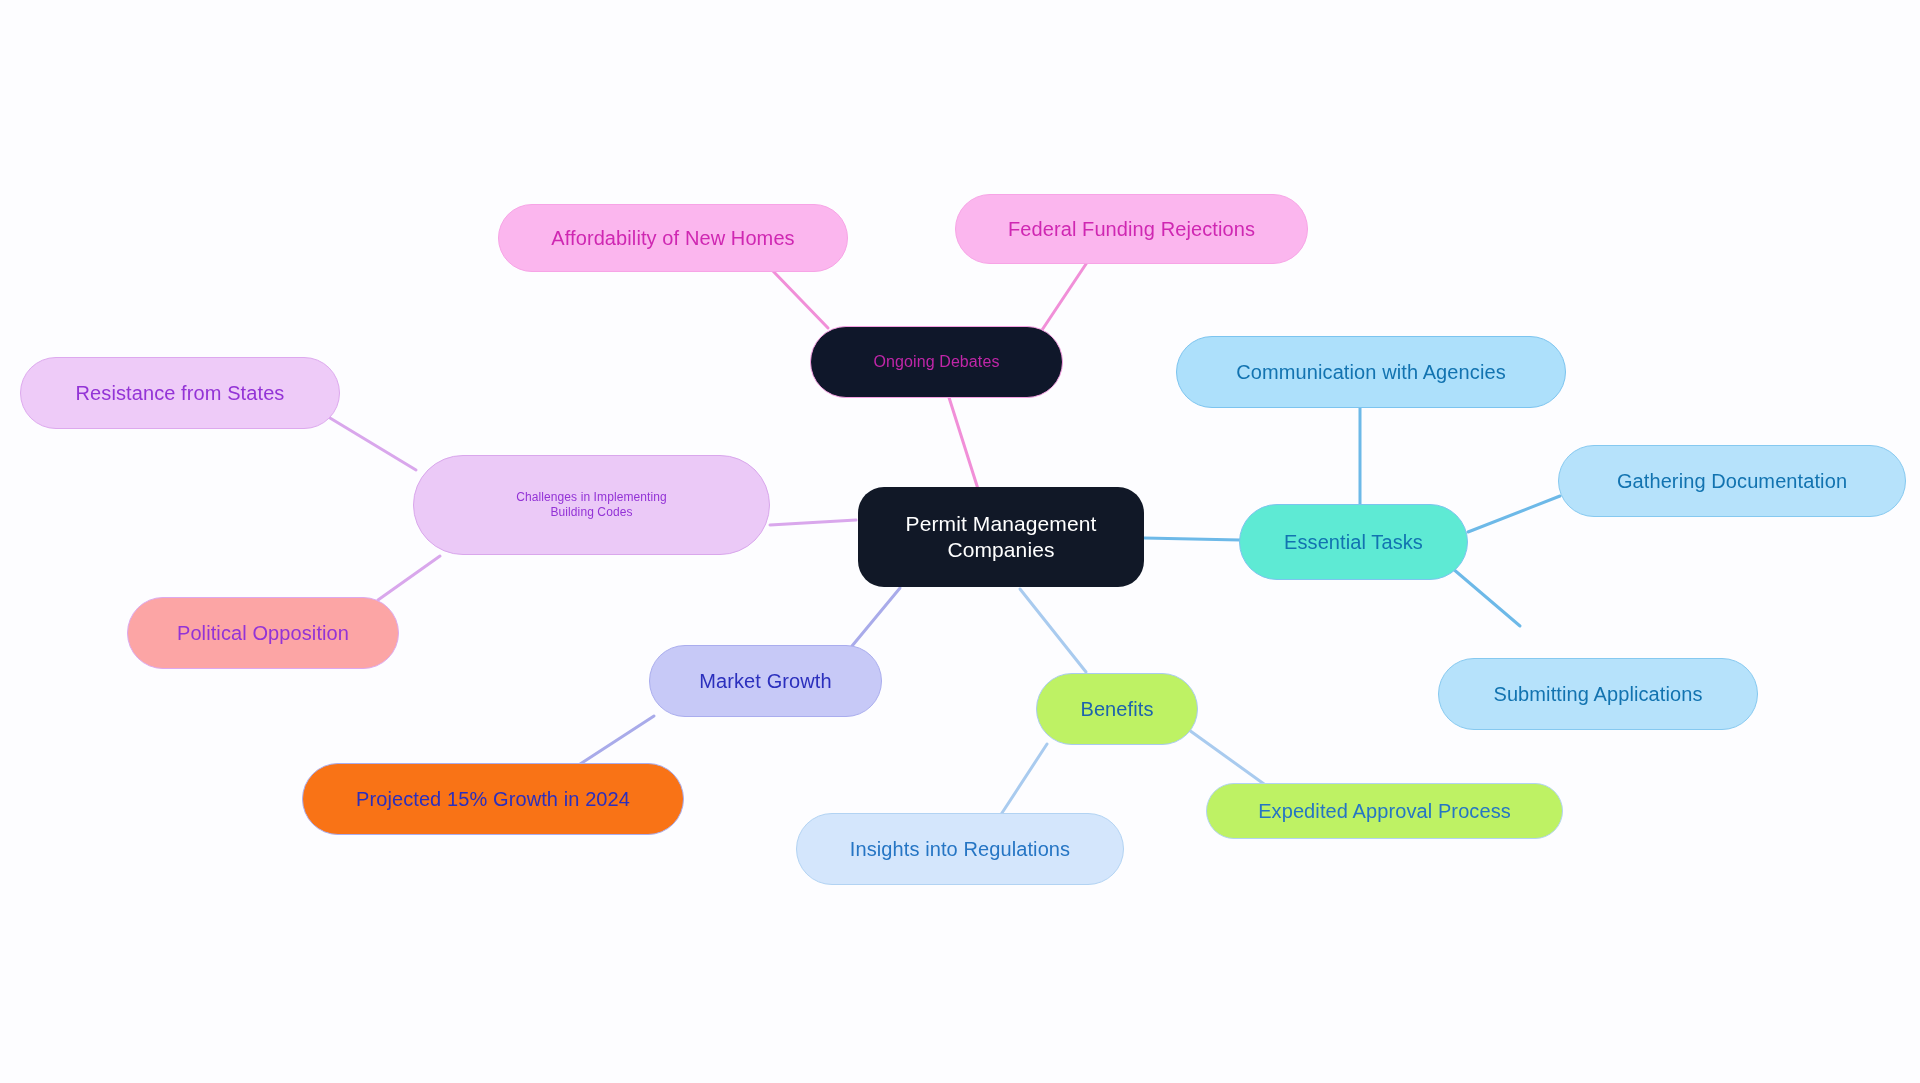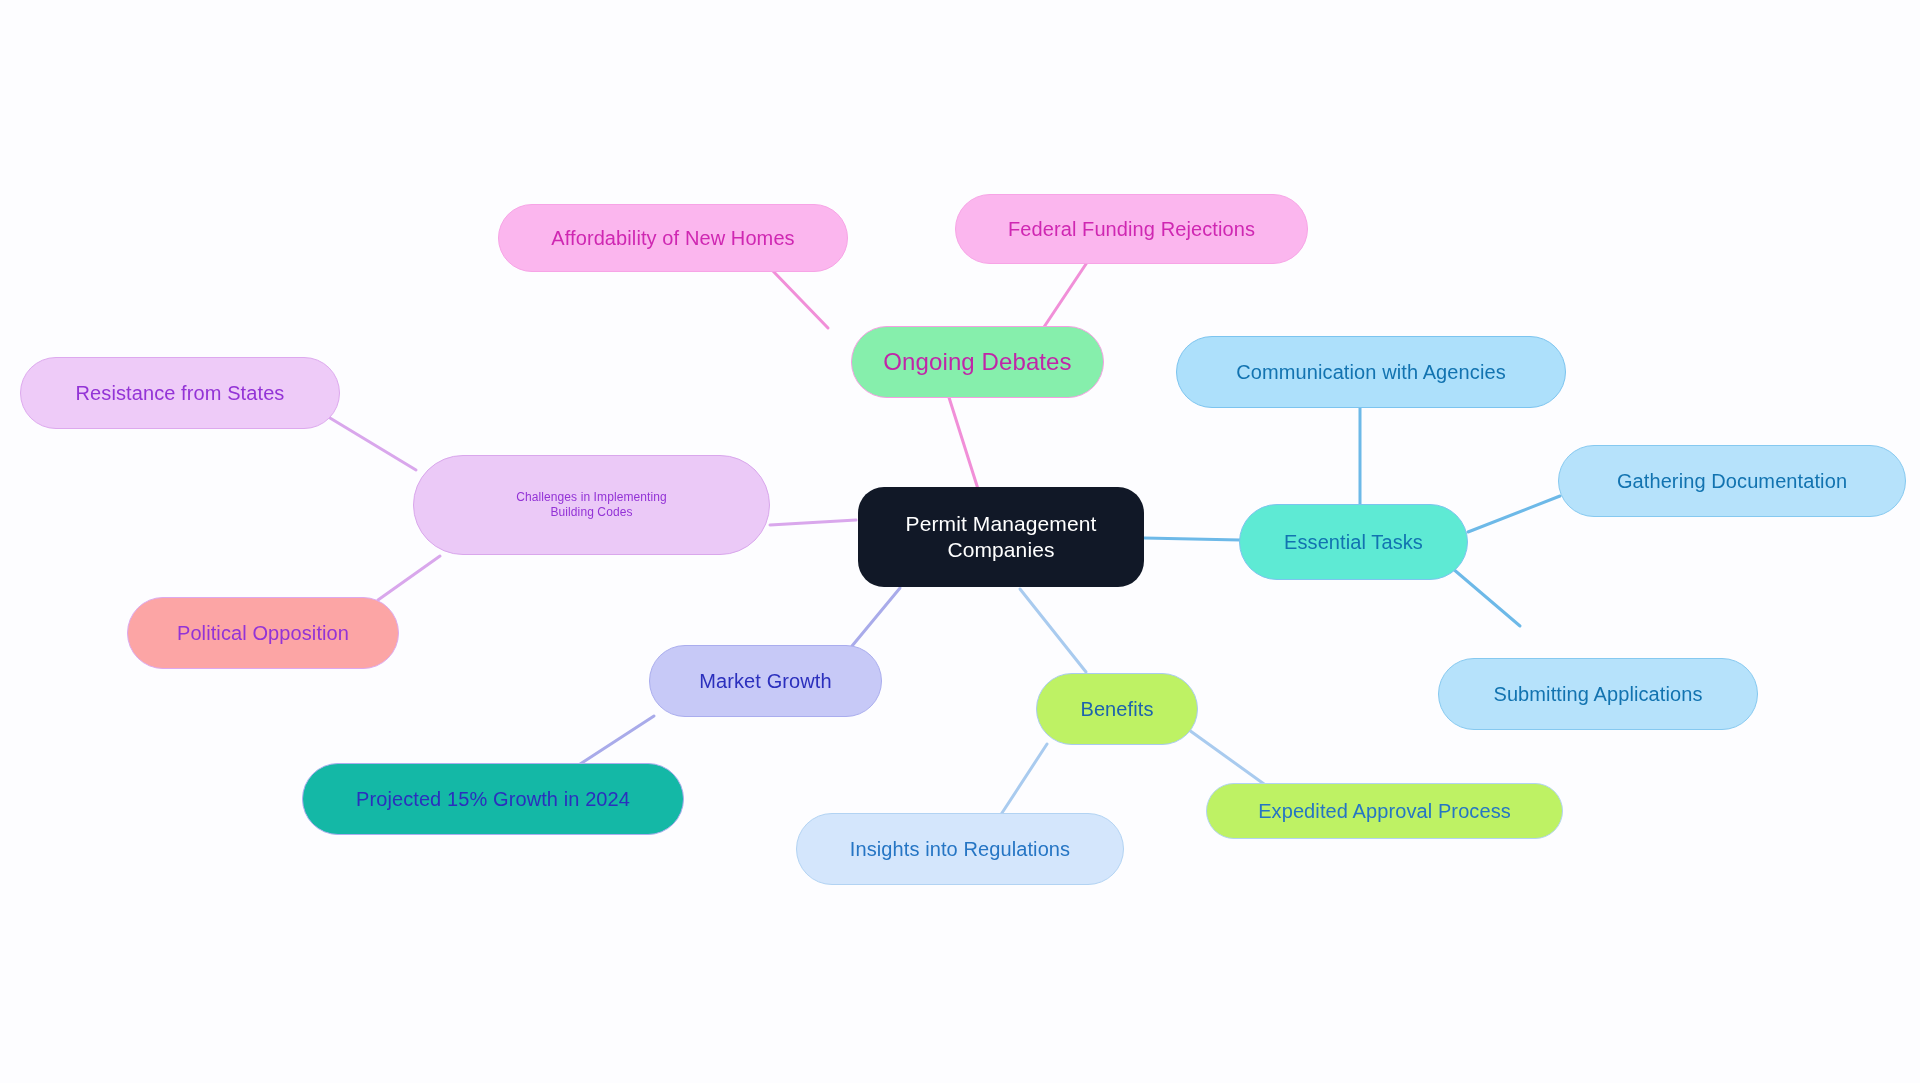--- a/index.html
+++ b/index.html
@@ -60,29 +60,29 @@
       <line x1="1047" y1="744" x2="1000" y2="816" stroke="#a9cbef" stroke-width="3" stroke-linecap="round"></line>
       <line x1="1189" y1="730" x2="1264" y2="784" stroke="#a9cbef" stroke-width="3" stroke-linecap="round"></line>
       <line x1="1144" y1="538" x2="1240" y2="540" stroke="#6db9e8" stroke-width="3" stroke-linecap="round"></line>
       <line x1="1360" y1="504" x2="1360" y2="408" stroke="#6db9e8" stroke-width="3" stroke-linecap="round"></line>
       <line x1="1468" y1="532" x2="1560" y2="496" stroke="#6db9e8" stroke-width="3" stroke-linecap="round"></line>
       <line x1="1452" y1="568" x2="1520" y2="626" stroke="#6db9e8" stroke-width="3" stroke-linecap="round"></line>
     </svg>
   <div id="node-layer">
       <div class="node root" style="left: 858px; top: 487px; width: 286px; height: 100px; background: rgb(17, 24, 39); border-color: rgb(17, 24, 39); color: rgb(255, 255, 255); font-size: 21px; border-radius: 26px;"><span>Permit Management
 Companies</span></div>
-      <div class="node" style="left: 851px; top: 326px; width: 253px; height: 72px; background: #86efac; border-color: rgb(245, 159, 226); color: rgb(192, 38, 168); font-size: 24px;"><span>Ongoing Debates</span></div>
+      <div class="node" style="left: 810px; top: 326px; width: 253px; height: 72px; background: #0f172a; border-color: rgb(245, 159, 226); color: rgb(192, 38, 168); font-size: 16px;"><span>Ongoing Debates</span></div>
       <div class="node" style="left: 498px; top: 204px; width: 350px; height: 68px; background: rgb(251, 182, 238); border-color: rgb(247, 164, 230); color: rgb(207, 39, 178); font-size: 20px;"><span>Affordability of New Homes</span></div>
       <div class="node" style="left: 955px; top: 184px; width: 353px; height: 70px; background: rgb(251, 182, 238); border-color: rgb(247, 164, 230); color: rgb(207, 39, 178); font-size: 20px; margin-top: 10px;"><span>Federal Funding Rejections</span></div>
       <div class="node" style="left: 413px; top: 455px; width: 357px; height: 100px; background: rgb(235, 201, 247); border-color: rgb(217, 167, 236); color: rgb(147, 51, 214); font-size: 12px;"><span>Challenges in Implementing
 Building Codes</span></div>
       <div class="node" style="left: 20px; top: 357px; width: 320px; height: 72px; background: rgb(238, 203, 248); border-color: rgb(221, 169, 238); color: rgb(147, 51, 214); font-size: 20px;"><span>Resistance from States</span></div>
       <div class="node" style="left: 127px; top: 597px; width: 272px; height: 72px; background: #fca5a5; border-color: rgb(221, 169, 238); color: rgb(147, 51, 214); font-size: 20px;"><span>Political Opposition</span></div>
       <div class="node" style="left: 649px; top: 645px; width: 233px; height: 72px; background: rgb(199, 201, 247); border-color: rgb(170, 173, 238); color: rgb(43, 47, 189); font-size: 20px;"><span>Market Growth</span></div>
-      <div class="node" style="left: 302px; top: 763px; width: 382px; height: 72px; background: #14b8a6; border-color: rgb(170, 173, 238); color: rgb(43, 47, 189); font-size: 20px;"><span>Projected 15% Growth in 2024</span></div>
+      <div class="node" style="left: 302px; top: 763px; width: 382px; height: 72px; background: #f97316; border-color: rgb(170, 173, 238); color: rgb(43, 47, 189); font-size: 20px;"><span>Projected 15% Growth in 2024</span></div>
       <div class="node" style="left: 1036px; top: 673px; width: 162px; height: 72px; background: #bef264; border-color: rgb(169, 203, 239); color: rgb(29, 99, 173); font-size: 20px;"><span>Benefits</span></div>
       <div class="node" style="left: 796px; top: 813px; width: 328px; height: 72px; background: rgb(212, 230, 252); border-color: rgb(178, 211, 243); color: rgb(37, 117, 196); font-size: 20px;"><span>Insights into Regulations</span></div>
       <div class="node" style="left: 1206px; top: 783px; width: 357px; height: 56px; background: #bef264; border-color: rgb(178, 211, 243); color: rgb(37, 117, 196); font-size: 20px;"><span>Expedited Approval Process</span></div>
       <div class="node" style="left: 1239px; top: 504px; width: 229px; height: 76px; background: #5eead4; border-color: rgb(124, 196, 239); color: rgb(18, 115, 176); font-size: 20px;"><span>Essential Tasks</span></div>
       <div class="node" style="left: 1176px; top: 336px; width: 390px; height: 72px; background: rgb(173, 224, 251); border-color: rgb(124, 196, 239); color: rgb(18, 115, 176); font-size: 20px;"><span>Communication with Agencies</span></div>
       <div class="node" style="left: 1558px; top: 445px; width: 348px; height: 72px; background: rgb(182, 226, 251); border-color: rgb(134, 201, 240); color: rgb(18, 115, 176); font-size: 20px;"><span>Gathering Documentation</span></div>
       <div class="node" style="left: 1438px; top: 625px; width: 320px; height: 72px; background: rgb(182, 226, 251); border-color: rgb(134, 201, 240); color: rgb(18, 115, 176); font-size: 20px; margin-top: 33px;"><span>Submitting Applications</span></div>
     </div>
 </div>
 

